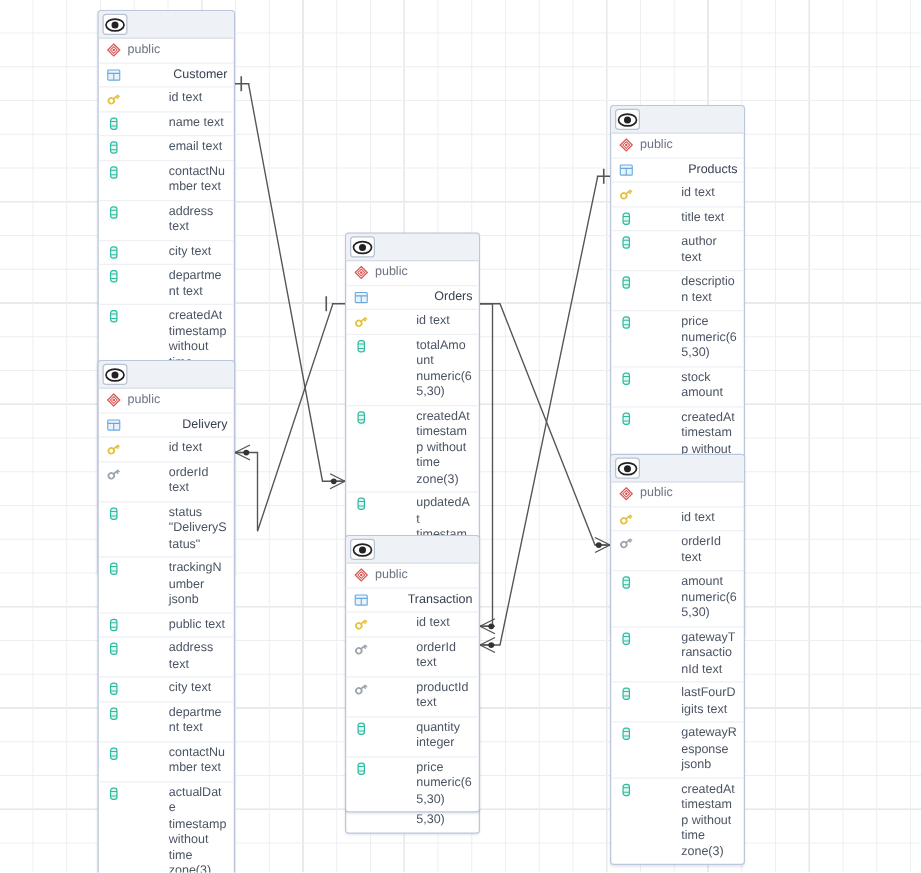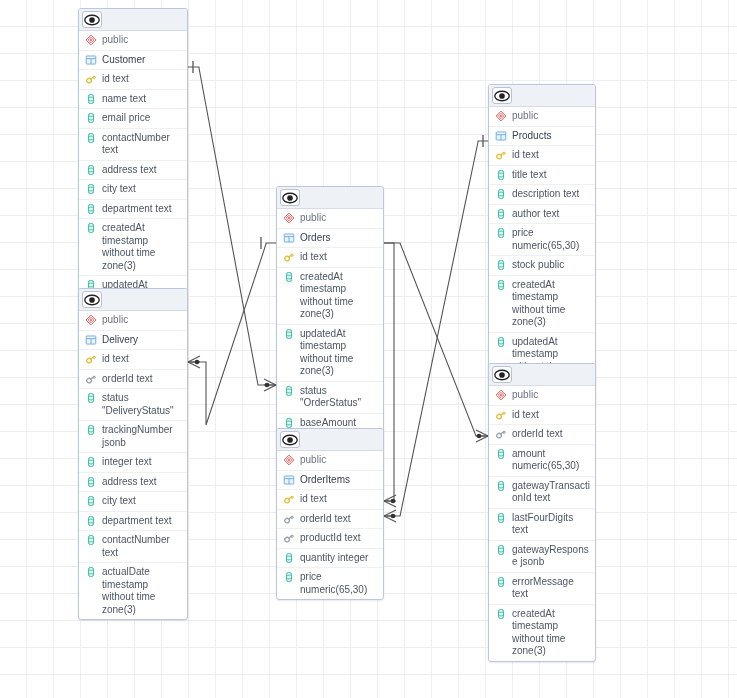--- a/index.html
+++ b/index.html
@@ -54,22 +54,22 @@
     gap: 5px;
     padding: 3px 5px 3px 6px;
     border-bottom: 1px solid #eef0f4;
     min-height: 15px;
     line-height: 12.5px;
   }
   .row:last-child { border-bottom: none; }
   .row .ico { flex: 0 0 12px; width: 12px; height: 12px; display: block; margin-top: 0px; }
   .row .lbl { flex: 1 1 auto; word-break: break-word; }
   .row-schema .lbl { color: #6b7280; }
-  .row-name .lbl { color: #374151; }
-  .row-field .lbl { color: #4b5563; }
+  .row-name .lbl { color: #374151; text-align: right; }
+  .row-field .lbl { color: #4b5563; margin-left: 33px; }
 </style>
 </head>
 <body>
 
 <div id="canvas">
 
   <svg id="edges" viewBox="0 0 737 698" xmlns="http://www.w3.org/2000/svg">
     <g stroke="#555555" stroke-width="1.1" fill="none">
 
       <path d="M188,67 L199,67 L199,68 L258,385 L276,385"></path>
@@ -162,21 +162,21 @@
           <line x1="4.6" y1="10.4" x2="11.4" y2="10.4" stroke="#2fbba1" stroke-width="1.1"></line>
         </svg>
         <span class="lbl">name text</span>
       </div>
       <div class="row row-field">
         <svg class="ico" viewBox="0 0 16 16" xmlns="http://www.w3.org/2000/svg">
           <rect x="4.6" y="2" width="6.8" height="12" rx="2.6" fill="#e3f6f2" stroke="#2fbba1" stroke-width="1.3"></rect>
           <line x1="4.6" y1="5.6" x2="11.4" y2="5.6" stroke="#2fbba1" stroke-width="1.1"></line>
           <line x1="4.6" y1="10.4" x2="11.4" y2="10.4" stroke="#2fbba1" stroke-width="1.1"></line>
         </svg>
-        <span class="lbl">email price</span>
+        <span class="lbl">email text</span>
       </div>
       <div class="row row-field">
         <svg class="ico" viewBox="0 0 16 16" xmlns="http://www.w3.org/2000/svg">
           <rect x="4.6" y="2" width="6.8" height="12" rx="2.6" fill="#e3f6f2" stroke="#2fbba1" stroke-width="1.3"></rect>
           <line x1="4.6" y1="5.6" x2="11.4" y2="5.6" stroke="#2fbba1" stroke-width="1.1"></line>
           <line x1="4.6" y1="10.4" x2="11.4" y2="10.4" stroke="#2fbba1" stroke-width="1.1"></line>
         </svg>
         <span class="lbl">contactNumber text</span>
       </div>
       <div class="row row-field">
@@ -298,21 +298,21 @@
           <line x1="4.6" y1="10.4" x2="11.4" y2="10.4" stroke="#2fbba1" stroke-width="1.1"></line>
         </svg>
         <span class="lbl">trackingNumber jsonb</span>
       </div>
       <div class="row row-field">
         <svg class="ico" viewBox="0 0 16 16" xmlns="http://www.w3.org/2000/svg">
           <rect x="4.6" y="2" width="6.8" height="12" rx="2.6" fill="#e3f6f2" stroke="#2fbba1" stroke-width="1.3"></rect>
           <line x1="4.6" y1="5.6" x2="11.4" y2="5.6" stroke="#2fbba1" stroke-width="1.1"></line>
           <line x1="4.6" y1="10.4" x2="11.4" y2="10.4" stroke="#2fbba1" stroke-width="1.1"></line>
         </svg>
-        <span class="lbl">integer text</span>
+        <span class="lbl">public text</span>
       </div>
       <div class="row row-field">
         <svg class="ico" viewBox="0 0 16 16" xmlns="http://www.w3.org/2000/svg">
           <rect x="4.6" y="2" width="6.8" height="12" rx="2.6" fill="#e3f6f2" stroke="#2fbba1" stroke-width="1.3"></rect>
           <line x1="4.6" y1="5.6" x2="11.4" y2="5.6" stroke="#2fbba1" stroke-width="1.1"></line>
           <line x1="4.6" y1="10.4" x2="11.4" y2="10.4" stroke="#2fbba1" stroke-width="1.1"></line>
         </svg>
         <span class="lbl">address text</span>
       </div>
       <div class="row row-field">
@@ -383,20 +383,28 @@
           </g>
         </svg>
         <span class="lbl">id text</span>
       </div>
       <div class="row row-field">
         <svg class="ico" viewBox="0 0 16 16" xmlns="http://www.w3.org/2000/svg">
           <rect x="4.6" y="2" width="6.8" height="12" rx="2.6" fill="#e3f6f2" stroke="#2fbba1" stroke-width="1.3"></rect>
           <line x1="4.6" y1="5.6" x2="11.4" y2="5.6" stroke="#2fbba1" stroke-width="1.1"></line>
           <line x1="4.6" y1="10.4" x2="11.4" y2="10.4" stroke="#2fbba1" stroke-width="1.1"></line>
         </svg>
+        <span class="lbl">totalAmount numeric(65,30)</span>
+      </div>
+      <div class="row row-field">
+        <svg class="ico" viewBox="0 0 16 16" xmlns="http://www.w3.org/2000/svg">
+          <rect x="4.6" y="2" width="6.8" height="12" rx="2.6" fill="#e3f6f2" stroke="#2fbba1" stroke-width="1.3"></rect>
+          <line x1="4.6" y1="5.6" x2="11.4" y2="5.6" stroke="#2fbba1" stroke-width="1.1"></line>
+          <line x1="4.6" y1="10.4" x2="11.4" y2="10.4" stroke="#2fbba1" stroke-width="1.1"></line>
+        </svg>
         <span class="lbl">createdAt timestamp without time zone(3)</span>
       </div>
       <div class="row row-field">
         <svg class="ico" viewBox="0 0 16 16" xmlns="http://www.w3.org/2000/svg">
           <rect x="4.6" y="2" width="6.8" height="12" rx="2.6" fill="#e3f6f2" stroke="#2fbba1" stroke-width="1.3"></rect>
           <line x1="4.6" y1="5.6" x2="11.4" y2="5.6" stroke="#2fbba1" stroke-width="1.1"></line>
           <line x1="4.6" y1="10.4" x2="11.4" y2="10.4" stroke="#2fbba1" stroke-width="1.1"></line>
         </svg>
         <span class="lbl">updatedAt timestamp without time zone(3)</span>
       </div>
@@ -452,21 +460,21 @@
           <circle cx="8" cy="8" r="1.3" fill="#d9534f"></circle>
         </svg>
         <span class="lbl">public</span>
       </div>
       <div class="row row-name">
         <svg class="ico" viewBox="0 0 16 16" xmlns="http://www.w3.org/2000/svg">
           <rect x="1.6" y="2.6" width="12.8" height="10.8" rx="1" fill="#eaf3fc" stroke="#6aa9e0" stroke-width="1.2"></rect>
           <line x1="1.6" y1="6.2" x2="14.4" y2="6.2" stroke="#6aa9e0" stroke-width="1.2"></line>
           <line x1="8" y1="6.2" x2="8" y2="13.4" stroke="#6aa9e0" stroke-width="1.2"></line>
         </svg>
-        <span class="lbl">OrderItems</span>
+        <span class="lbl">Transaction</span>
       </div>
       <div class="row row-field">
         <svg class="ico" viewBox="0 0 16 16" xmlns="http://www.w3.org/2000/svg">
           <g transform="rotate(-40 8 8)">
             <circle cx="4.6" cy="8" r="3" fill="none" stroke="#e3c13a" stroke-width="1.8"></circle>
             <line x1="7.3" y1="8" x2="14" y2="8" stroke="#e3c13a" stroke-width="1.8"></line>
             <line x1="11.6" y1="8" x2="11.6" y2="11" stroke="#e3c13a" stroke-width="1.6"></line>
             <line x1="13.7" y1="8" x2="13.7" y2="10.6" stroke="#e3c13a" stroke-width="1.6"></line>
           </g>
         </svg>
@@ -554,45 +562,45 @@
           <line x1="4.6" y1="10.4" x2="11.4" y2="10.4" stroke="#2fbba1" stroke-width="1.1"></line>
         </svg>
         <span class="lbl">title text</span>
       </div>
       <div class="row row-field">
         <svg class="ico" viewBox="0 0 16 16" xmlns="http://www.w3.org/2000/svg">
           <rect x="4.6" y="2" width="6.8" height="12" rx="2.6" fill="#e3f6f2" stroke="#2fbba1" stroke-width="1.3"></rect>
           <line x1="4.6" y1="5.6" x2="11.4" y2="5.6" stroke="#2fbba1" stroke-width="1.1"></line>
           <line x1="4.6" y1="10.4" x2="11.4" y2="10.4" stroke="#2fbba1" stroke-width="1.1"></line>
         </svg>
+        <span class="lbl">author text</span>
+      </div>
+      <div class="row row-field">
+        <svg class="ico" viewBox="0 0 16 16" xmlns="http://www.w3.org/2000/svg">
+          <rect x="4.6" y="2" width="6.8" height="12" rx="2.6" fill="#e3f6f2" stroke="#2fbba1" stroke-width="1.3"></rect>
+          <line x1="4.6" y1="5.6" x2="11.4" y2="5.6" stroke="#2fbba1" stroke-width="1.1"></line>
+          <line x1="4.6" y1="10.4" x2="11.4" y2="10.4" stroke="#2fbba1" stroke-width="1.1"></line>
+        </svg>
         <span class="lbl">description text</span>
       </div>
       <div class="row row-field">
         <svg class="ico" viewBox="0 0 16 16" xmlns="http://www.w3.org/2000/svg">
           <rect x="4.6" y="2" width="6.8" height="12" rx="2.6" fill="#e3f6f2" stroke="#2fbba1" stroke-width="1.3"></rect>
           <line x1="4.6" y1="5.6" x2="11.4" y2="5.6" stroke="#2fbba1" stroke-width="1.1"></line>
           <line x1="4.6" y1="10.4" x2="11.4" y2="10.4" stroke="#2fbba1" stroke-width="1.1"></line>
         </svg>
-        <span class="lbl">author text</span>
-      </div>
-      <div class="row row-field">
-        <svg class="ico" viewBox="0 0 16 16" xmlns="http://www.w3.org/2000/svg">
-          <rect x="4.6" y="2" width="6.8" height="12" rx="2.6" fill="#e3f6f2" stroke="#2fbba1" stroke-width="1.3"></rect>
-          <line x1="4.6" y1="5.6" x2="11.4" y2="5.6" stroke="#2fbba1" stroke-width="1.1"></line>
-          <line x1="4.6" y1="10.4" x2="11.4" y2="10.4" stroke="#2fbba1" stroke-width="1.1"></line>
-        </svg>
         <span class="lbl">price numeric(65,30)</span>
       </div>
       <div class="row row-field">
         <svg class="ico" viewBox="0 0 16 16" xmlns="http://www.w3.org/2000/svg">
           <rect x="4.6" y="2" width="6.8" height="12" rx="2.6" fill="#e3f6f2" stroke="#2fbba1" stroke-width="1.3"></rect>
           <line x1="4.6" y1="5.6" x2="11.4" y2="5.6" stroke="#2fbba1" stroke-width="1.1"></line>
           <line x1="4.6" y1="10.4" x2="11.4" y2="10.4" stroke="#2fbba1" stroke-width="1.1"></line>
         </svg>
-        <span class="lbl">stock public</span>
+        <span class="lbl">stock amount</span>
       </div>
       <div class="row row-field">
         <svg class="ico" viewBox="0 0 16 16" xmlns="http://www.w3.org/2000/svg">
           <rect x="4.6" y="2" width="6.8" height="12" rx="2.6" fill="#e3f6f2" stroke="#2fbba1" stroke-width="1.3"></rect>
           <line x1="4.6" y1="5.6" x2="11.4" y2="5.6" stroke="#2fbba1" stroke-width="1.1"></line>
           <line x1="4.6" y1="10.4" x2="11.4" y2="10.4" stroke="#2fbba1" stroke-width="1.1"></line>
         </svg>
         <span class="lbl">createdAt timestamp without time zone(3)</span>
       </div>
       <div class="row row-field">
@@ -682,24 +690,16 @@
           <line x1="4.6" y1="10.4" x2="11.4" y2="10.4" stroke="#2fbba1" stroke-width="1.1"></line>
         </svg>
         <span class="lbl">gatewayResponse jsonb</span>
       </div>
       <div class="row row-field">
         <svg class="ico" viewBox="0 0 16 16" xmlns="http://www.w3.org/2000/svg">
           <rect x="4.6" y="2" width="6.8" height="12" rx="2.6" fill="#e3f6f2" stroke="#2fbba1" stroke-width="1.3"></rect>
           <line x1="4.6" y1="5.6" x2="11.4" y2="5.6" stroke="#2fbba1" stroke-width="1.1"></line>
           <line x1="4.6" y1="10.4" x2="11.4" y2="10.4" stroke="#2fbba1" stroke-width="1.1"></line>
         </svg>
-        <span class="lbl">errorMessage text</span>
-      </div>
-      <div class="row row-field">
-        <svg class="ico" viewBox="0 0 16 16" xmlns="http://www.w3.org/2000/svg">
-          <rect x="4.6" y="2" width="6.8" height="12" rx="2.6" fill="#e3f6f2" stroke="#2fbba1" stroke-width="1.3"></rect>
-          <line x1="4.6" y1="5.6" x2="11.4" y2="5.6" stroke="#2fbba1" stroke-width="1.1"></line>
-          <line x1="4.6" y1="10.4" x2="11.4" y2="10.4" stroke="#2fbba1" stroke-width="1.1"></line>
-        </svg>
         <span class="lbl">createdAt timestamp without time zone(3)</span>
       </div>
     </div>
   </div>
 
 </body></html>

